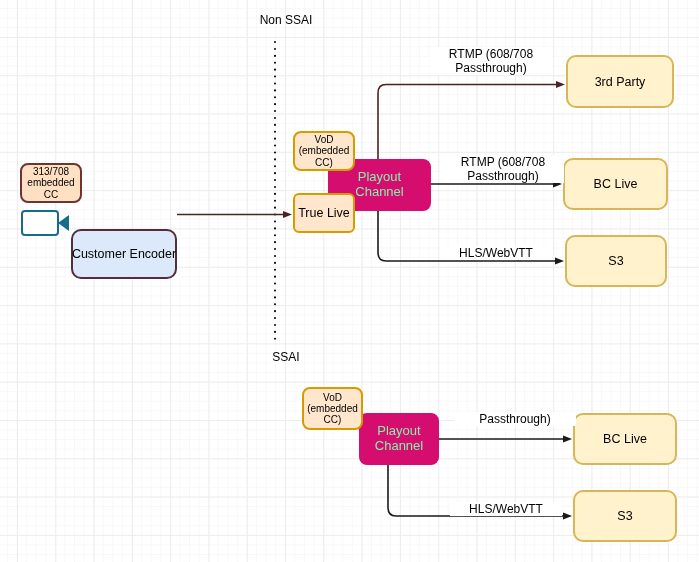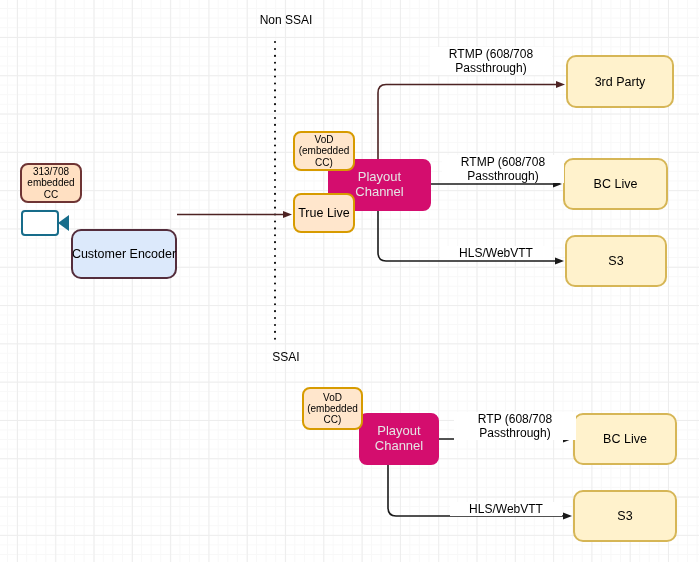--- a/index.html
+++ b/index.html
@@ -25,21 +25,21 @@
   .node{
     position:absolute;display:flex;flex-direction:column;align-items:center;
     justify-content:center;text-align:center;font-size:12.5px;line-height:1.12;
     box-sizing:border-box;border-radius:10px;z-index:2;
   }
   .small{font-size:10px;border-radius:8px;}
   .peach{background:var(--peach-fill);border:2px solid var(--peach-stroke);z-index:3;}
   .badge{background:var(--badge-fill);border:2px solid var(--badge-stroke);z-index:3;}
   .blue{background:var(--blue-fill);border:2px solid var(--blue-stroke);margin-top:40px;}
   .yellow{background:var(--yellow-fill);border:2px solid var(--yellow-stroke);}
-  .magenta{background:var(--magenta);border:2px solid var(--magenta);color:#e5e5e5;font-size:13px;text-align:center;}
+  .magenta{background:var(--magenta);border:2px solid var(--magenta);color:#86efac;font-size:13px;text-align:center;}
   .label{
     position:absolute;font-size:12px;text-align:center;line-height:1.18;
     z-index:4;background:#fff;padding:0 1px;
   }
   .section-label{font-size:12px;background:transparent;}
   .nowrap{white-space:nowrap;}
 </style>
 </head>
 <body>
 
@@ -87,21 +87,21 @@
     <span>Playout</span>
     <span>Channel</span>
   </div>
 
   <div class="node peach small" style="left:293px;top:131px;width:62px;height:40px;">
     <span>VoD</span>
     <span>(embedded</span>
     <span>CC)</span>
   </div>
 
-  <div class="node peach small nowrap" style="left:293px;top:193px;width:62px;height:40px;font-size:12.5px;">True Live</div>
+  <div class="node peach small nowrap" style="left:293px;top:193px;width:62px;height:40px;font-size:12.5px;border-radius:6px;">True Live</div>
 
   <div class="node yellow" style="left:566px;top:55px;width:108px;height:53px;">3rd Party</div>
 
   <div class="node yellow" style="left:563px;top:158px;width:105px;height:52px;">BC Live</div>
 
   <div class="node yellow" style="left:565px;top:235px;width:102px;height:52px;">S3</div>
 
   <div class="node peach small" style="left:302px;top:387px;width:61px;height:43px;">
     <span>VoD</span>
     <span>(embedded</span>
@@ -124,19 +124,18 @@
   </div>
 
   <div class="label" style="left:442px;top:155px;width:120px;">
     <div>RTMP (608/708</div>
     <div>Passthrough)</div>
   </div>
 
   <div class="label nowrap" style="left:440px;top:246px;width:110px;">HLS/WebVTT</div>
 
   <div class="label" style="left:454px;top:412px;width:120px;">
-    <div>RTP (608/708</div>
     <div>Passthrough)</div>
   </div>
 
   <div class="label nowrap" style="left:450px;top:502px;width:110px;">HLS/WebVTT</div>
 
 </div>
 
 </body></html>

